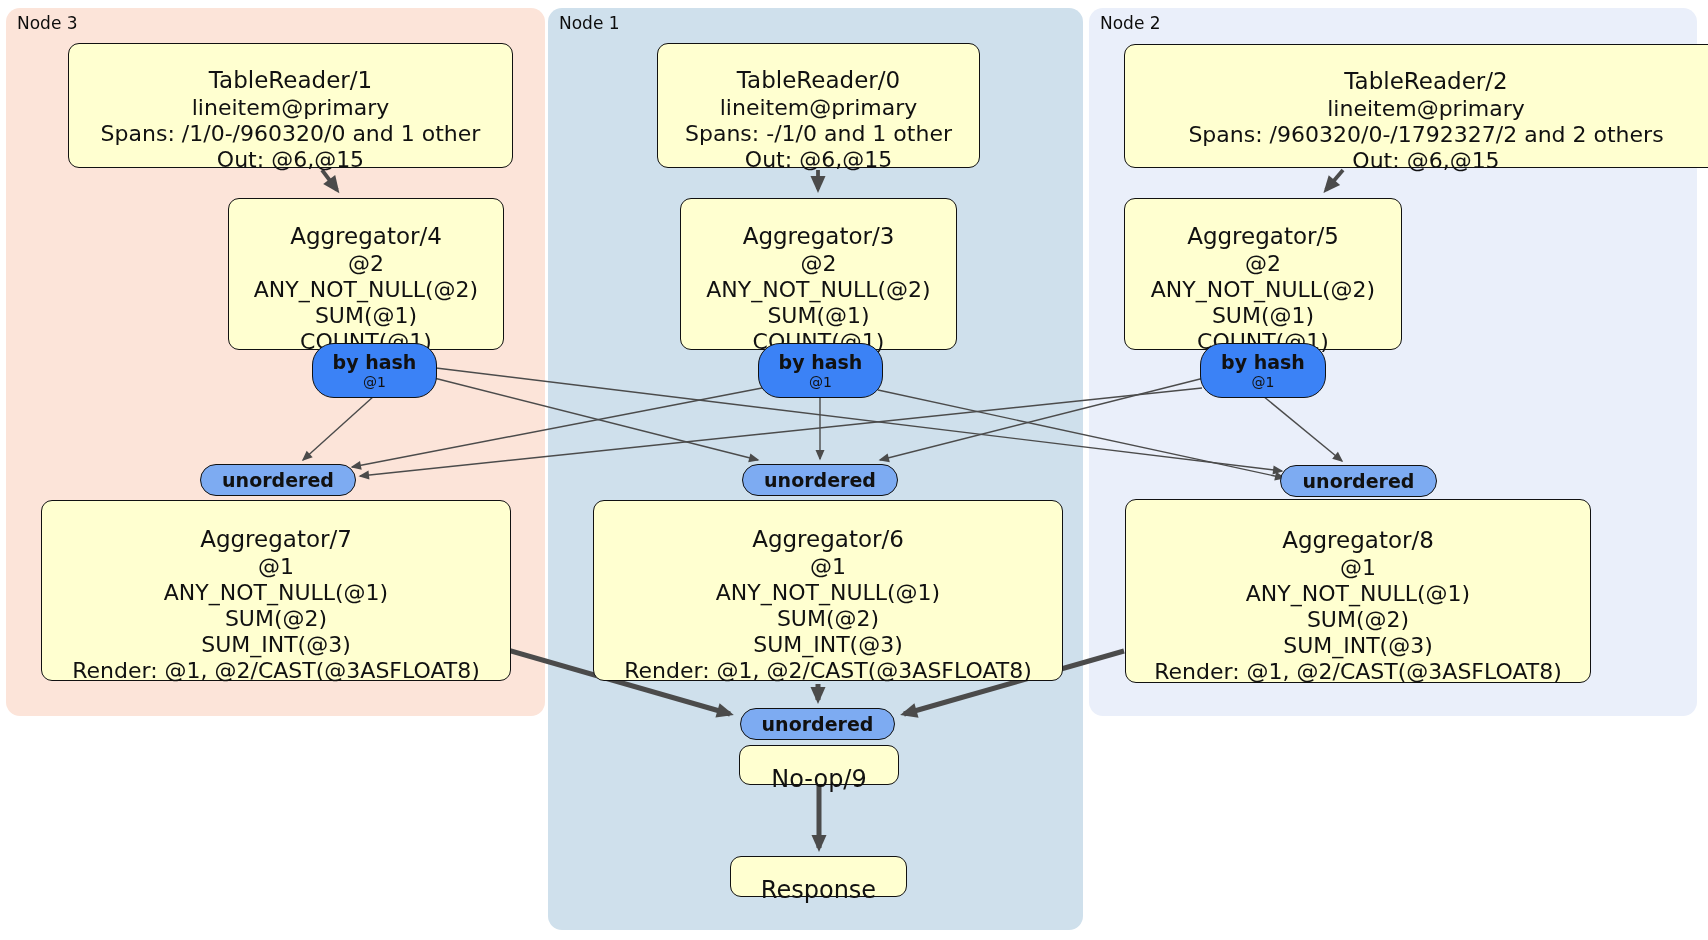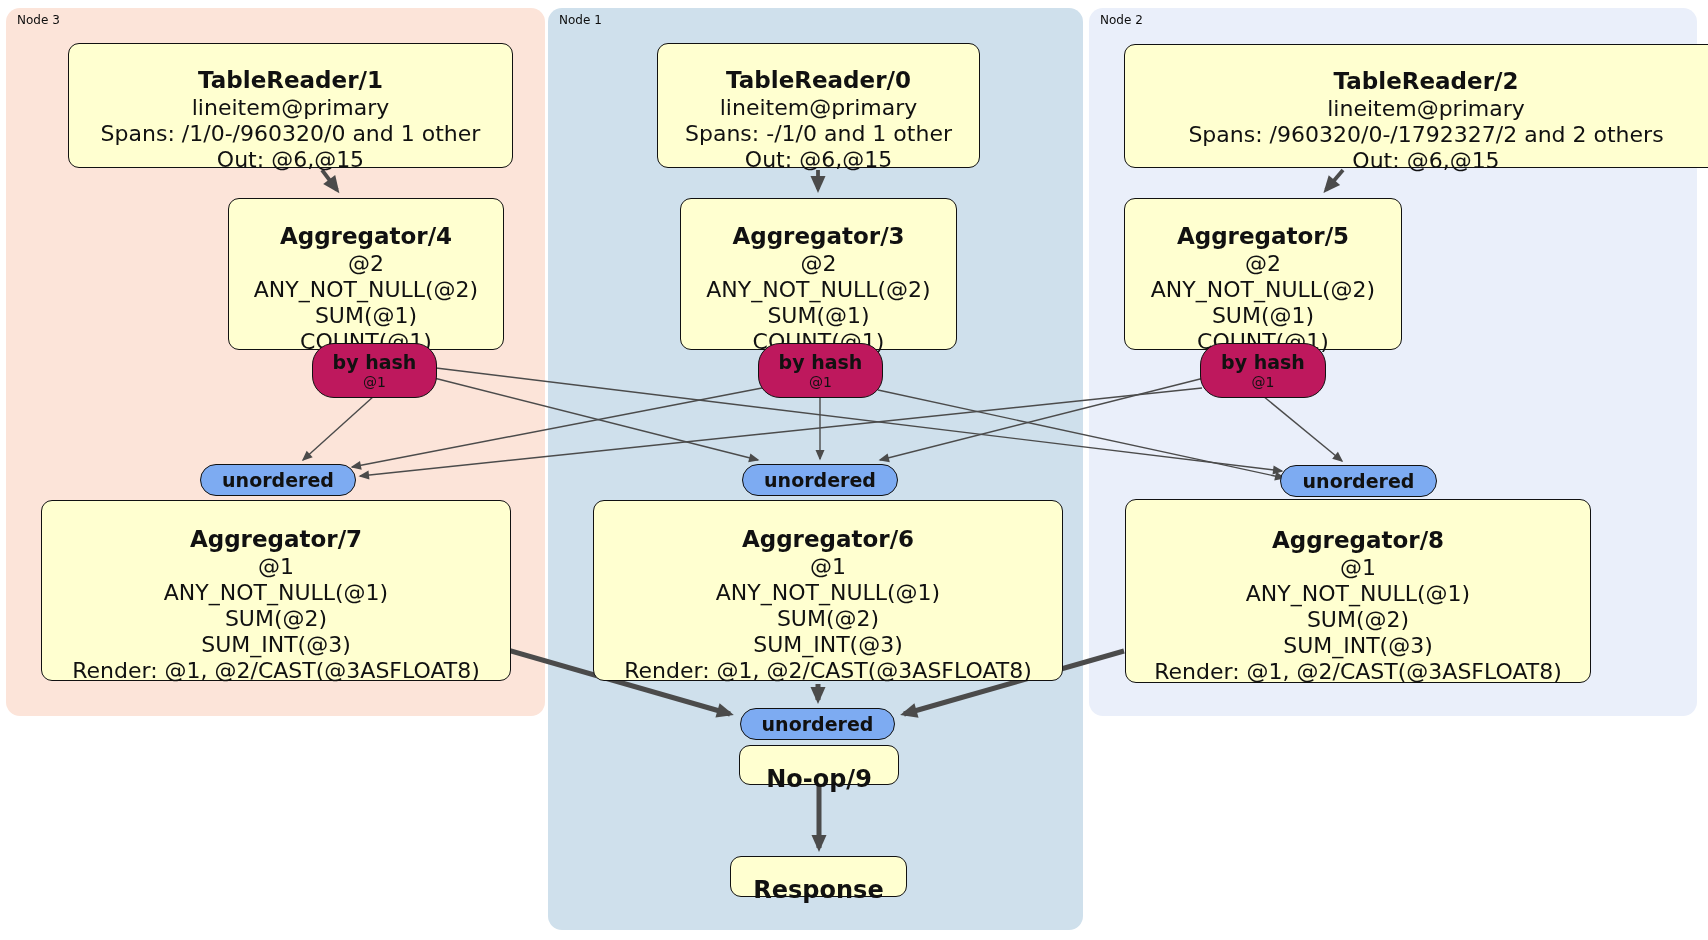--- a/index.html
+++ b/index.html
@@ -1,34 +1,34 @@
 <!DOCTYPE html>
 <html><head>
 <meta charset="utf-8">
 <style>
   html,body{margin:0;padding:0;background:#ffffff;}
   .canvas{
     position:relative;width:1708px;height:940px;background:#ffffff;
     font-family:"DejaVu Sans","Liberation Sans",sans-serif;color:#111;overflow:hidden;
   }
   .region{position:absolute;border-radius:14px;}
-  .region-label{position:absolute;top:5px;left:11px;font-size:12px;color:#0d0d0d;}
+  .region-label{position:absolute;top:5px;left:11px;font-size:17px;color:#0d0d0d;}
   .edge-layer{position:absolute;left:0;top:0;pointer-events:none;}
   .box{
     position:absolute;background:#ffffd0;border:1.7px solid #111;border-radius:11px;
     display:flex;flex-direction:column;justify-content:center;align-items:center;
     text-align:center;box-sizing:border-box;padding:2px 8px;
   }
-  .box .title{font-size:23px;font-weight:bold;line-height:29px;white-space:nowrap;margin-top:28px;}
+  .box .title{font-size:23px;font-weight:normal;line-height:29px;white-space:nowrap;margin-top:28px;}
   .box .line{font-size:22px;line-height:26px;white-space:nowrap;}
   .pill{
     position:absolute;border:1.7px solid #111;box-sizing:border-box;
     display:flex;flex-direction:column;justify-content:center;align-items:center;text-align:center;
   }
-  .pill.hash{background:#be185d;border-radius:22px;}
+  .pill.hash{background:#3b82f6;border-radius:22px;}
   .pill.hash .pill-main{font-size:19px;font-weight:bold;line-height:23px;}
   .pill.hash .pill-sub{font-size:14px;line-height:17px;}
   .pill.stream{background:#7dabf2;border-radius:17px;}
   .pill.stream .pill-main{font-size:19px;font-weight:bold;line-height:22px;}
   .box.small .title{font-size:24px;}
 </style>
 </head>
 <body>
 
 <div class="canvas">

